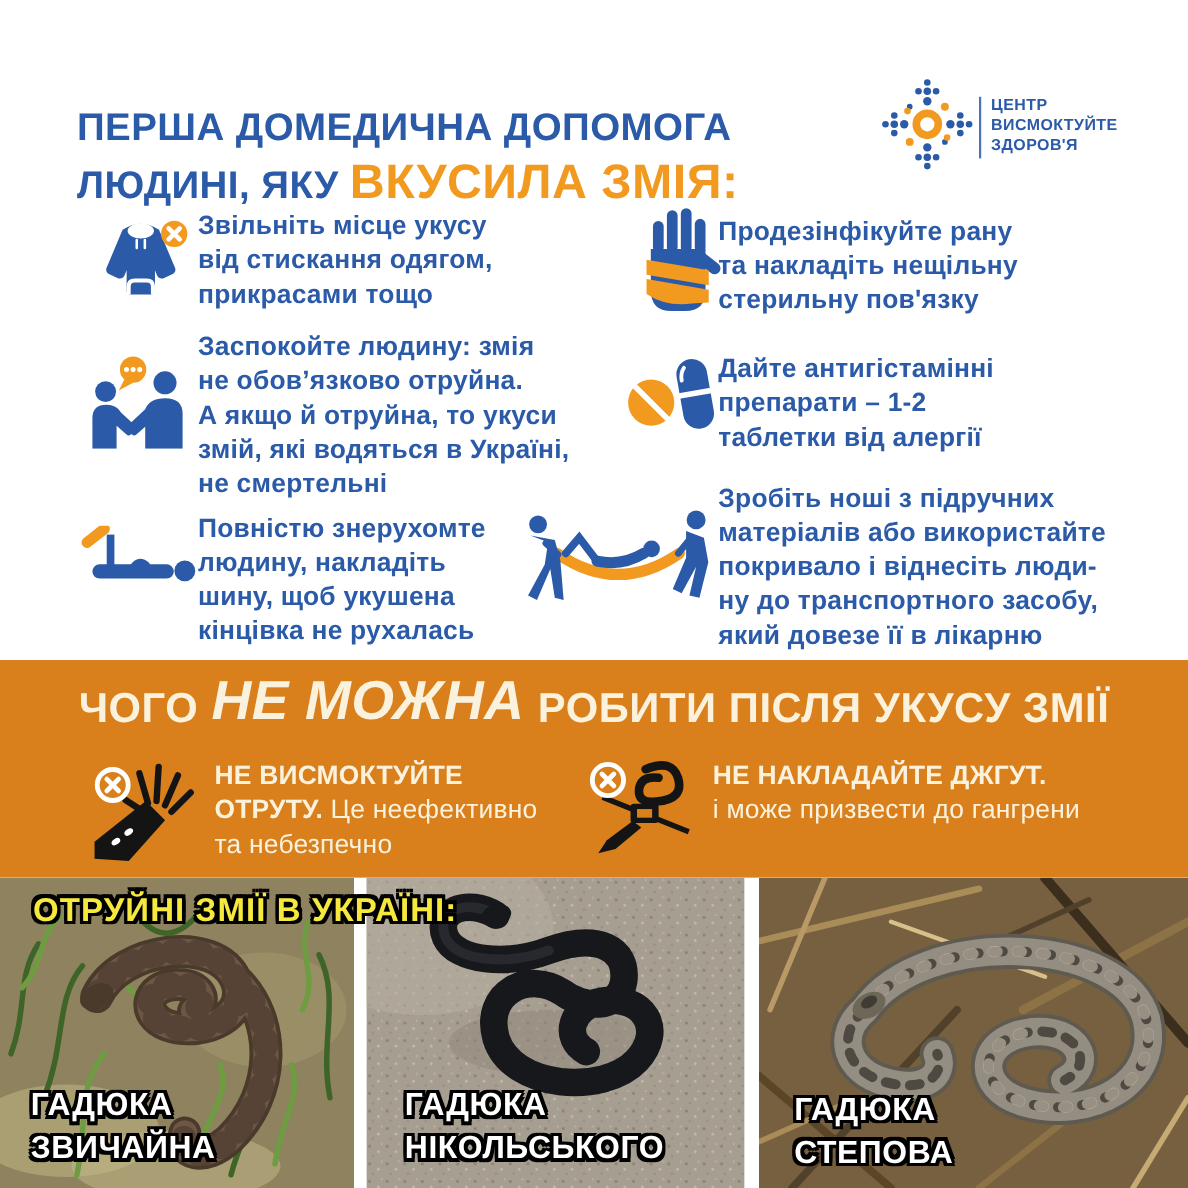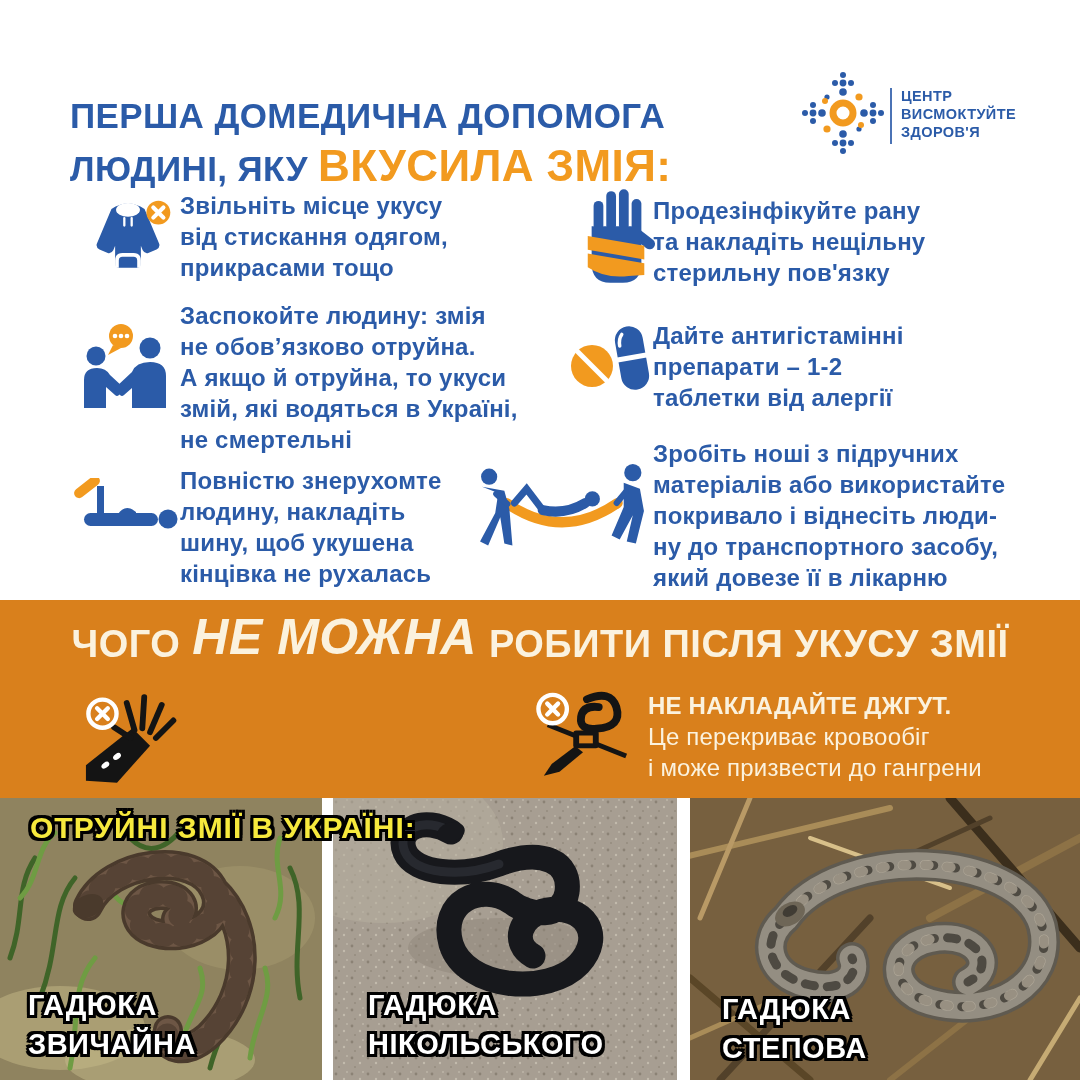--- a/index.html
+++ b/index.html
@@ -217,35 +217,39 @@
           <line x1="68" y1="46" x2="80" y2="18"></line>
           <line x1="74" y1="52" x2="92" y2="34"></line>
           <line x1="48" y1="52" x2="31" y2="41"></line>
         </g>
         <ellipse cx="22" cy="80" rx="4.5" ry="2.8" fill="#ffffff" transform="rotate(-35 22 80)"></ellipse>
         <ellipse cx="34" cy="71" rx="4.5" ry="2.8" fill="#ffffff" transform="rotate(-35 34 71)"></ellipse>
         <circle cx="19" cy="27" r="14.5" fill="none" stroke="#ffffff" stroke-width="4.5"></circle>
         <path d="M13.5 21.5 L24.5 32.5 M24.5 21.5 L13.5 32.5" stroke="#ffffff" stroke-width="4.5" stroke-linecap="round"></path>
       </svg>
     </span>
+    <div class="dont-text" style="left:195px;top:90px;width:350px;">
+      <div><span class="b">НЕ ВИСМОКТУЙТЕ</span><span class="r"></span></div>
+      <div><span class="b">ОТРУТУ.</span><span class="r"> Це неефективно</span></div>
+      <div><span class="b"></span><span class="r">та небезпечно</span></div>
+    </div>
 
     <span class="dont-icon" style="left:536px;top:88px;width:98px;height:96px;">
       <svg viewBox="0 0 100 95">
         <line x1="12" y1="36" x2="92" y2="68" stroke="#141414" stroke-width="5"></line>
         <path d="M52 10 Q76 0 82 18 Q88 38 62 40 Q44 42 46 28 Q48 16 64 18" stroke="#141414" stroke-width="8" fill="none" stroke-linecap="round"></path>
         <path d="M40 58 L16 76 L8 88 L24 84 L48 64 Z" fill="#141414"></path>
         <rect x="38" y="42" width="26" height="18" rx="3" fill="#141414"></rect>
         <rect x="44" y="47" width="14" height="8" fill="#D9801C"></rect>
         <circle cx="17" cy="20" r="14.5" fill="none" stroke="#ffffff" stroke-width="4.5"></circle>
         <path d="M11.5 14.5 L22.5 25.5 M22.5 14.5 L11.5 25.5" stroke="#ffffff" stroke-width="4.5" stroke-linecap="round"></path>
       </svg>
     </span>
     <div class="dont-text" style="left:648px;top:90px;width:400px;">
       <div><span class="b">НЕ НАКЛАДАЙТЕ ДЖГУТ.</span><span class="r"></span></div>
-      <div><span class="b"></span><span class="r">Це перекриває кровообіг</span></div>
       <div><span class="b"></span><span class="r">і може призвести до гангрени</span></div>
     </div>
   </section>
 
   <section class="photos">
 
     <div class="photo" style="left:0;width:322px;">
       <svg viewBox="0 0 322 282" preserveAspectRatio="none">
         <rect width="322" height="282" fill="#8f835f"></rect>
         <ellipse cx="60" cy="230" rx="85" ry="42" fill="#b5a97c" opacity=".7"></ellipse>

